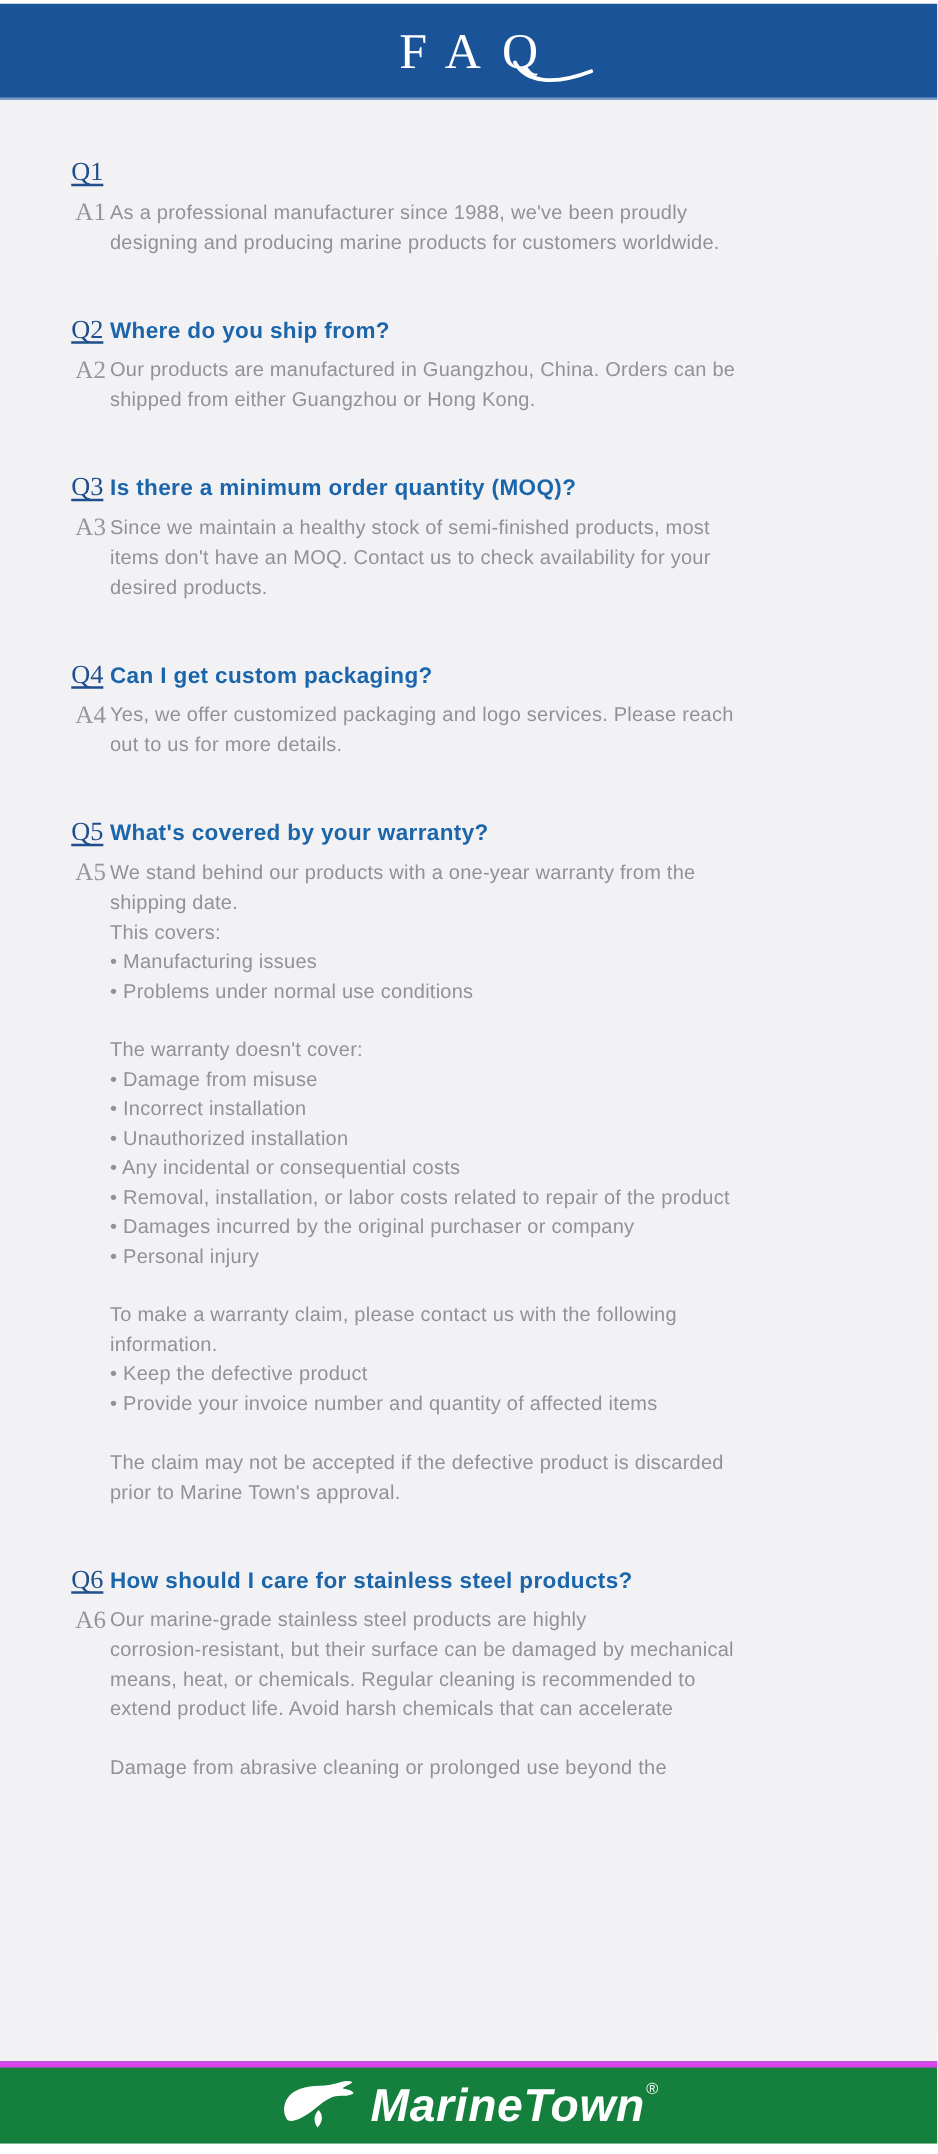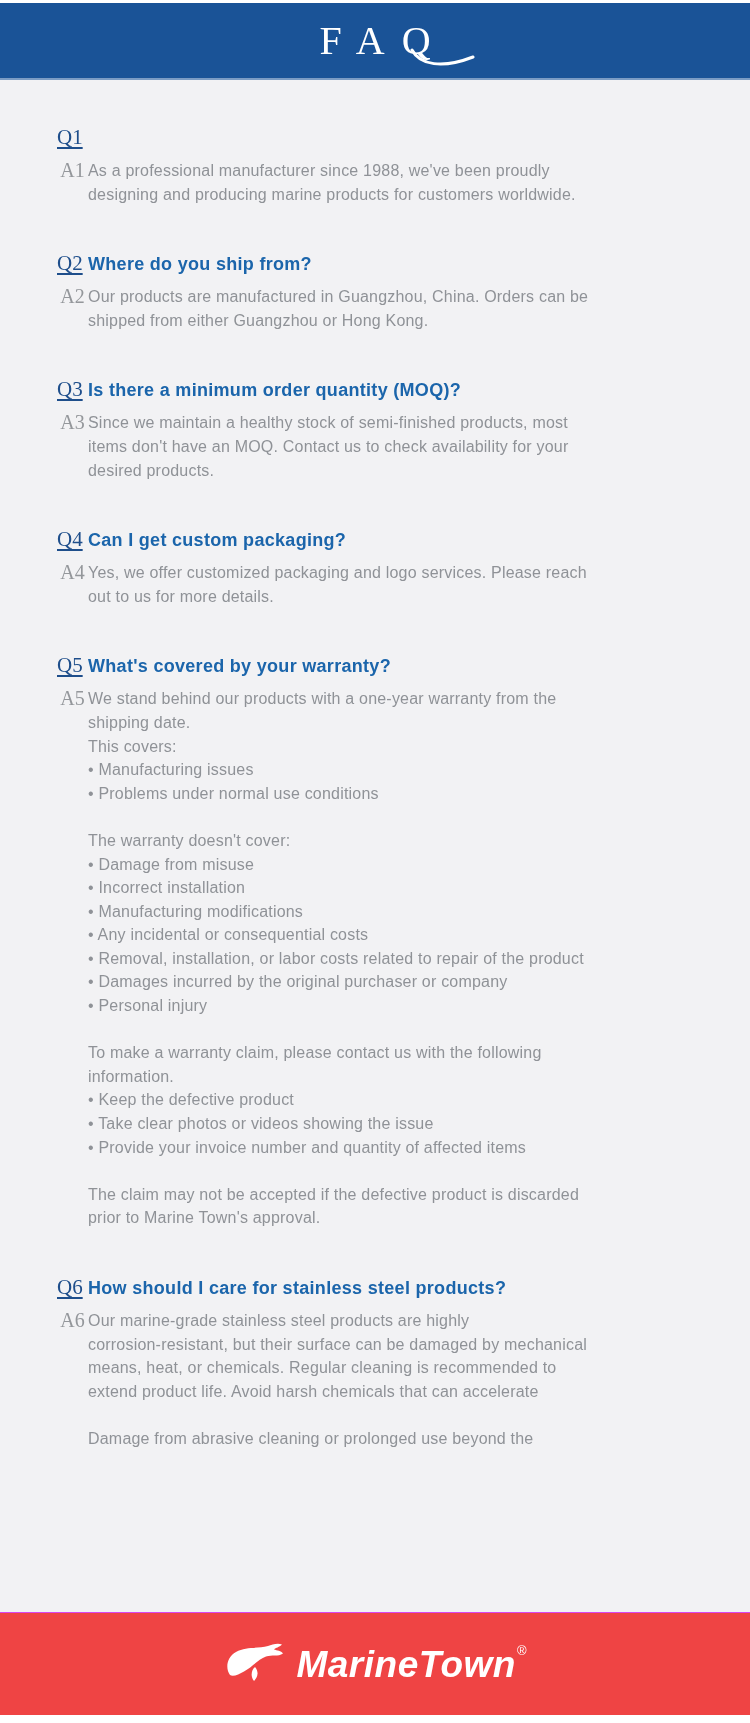--- a/index.html
+++ b/index.html
@@ -49,23 +49,23 @@
     font-size:20px; color:#94979b;
     width:31px; flex:none; line-height:23.6px;text-align:center;
   }
   .a-lines {
     font-size:16px; color:#8f9297;
     line-height:23.6px; letter-spacing:0.2px;
   }
   .ans-line { min-height:23.6px; }
   
   .footer {
-    height:103px; flex:none; background:#ef4444;
+    height:66px; flex:none; background:#15803d;
     display:flex; align-items:center; justify-content:center;
-    border-top:1px solid #d946ef; box-sizing:border-box;
+    border-top:5px solid #d946ef; box-sizing:border-box;
   }
   .brand { display:flex; align-items:center; }
   .orca { margin-right:10px; margin-top:-4px; }
   .brand-name {
     color:#ffffff; font-weight:bold; font-style:italic;
     font-size:37px; letter-spacing:0.5px; line-height:1;
   }
   .reg-mark {
     color:#ffffff; font-size:13px;
     vertical-align:top; position:relative; top:-14px; left:1px;
@@ -155,30 +155,29 @@
         <div class="a-lines">
             <div class="ans-line">We stand behind our products with a one-year warranty from the</div>
             <div class="ans-line">shipping date.</div>
             <div class="ans-line">This covers:</div>
             <div class="ans-line">• Manufacturing issues</div>
             <div class="ans-line">• Problems under normal use conditions</div>
             <div class="ans-line"></div>
             <div class="ans-line">The warranty doesn't cover:</div>
             <div class="ans-line">• Damage from misuse</div>
             <div class="ans-line">• Incorrect installation</div>
-            <div class="ans-line">• Manufacturing modifications</div>
+            <div class="ans-line">• Unauthorized installation</div>
             <div class="ans-line">• Any incidental or consequential costs</div>
             <div class="ans-line">• Removal, installation, or labor costs related to repair of the product</div>
             <div class="ans-line">• Damages incurred by the original purchaser or company</div>
             <div class="ans-line">• Personal injury</div>
             <div class="ans-line"></div>
             <div class="ans-line">To make a warranty claim, please contact us with the following</div>
             <div class="ans-line">information.</div>
             <div class="ans-line">• Keep the defective product</div>
-            <div class="ans-line">• Take clear photos or videos showing the issue</div>
             <div class="ans-line">• Provide your invoice number and quantity of affected items</div>
             <div class="ans-line"></div>
             <div class="ans-line">The claim may not be accepted if the defective product is discarded</div>
             <div class="ans-line">prior to Marine Town's approval.</div>
           </div>
       </div>
     </div>
 
     <div class="faq-item">
       <div class="q-row">

